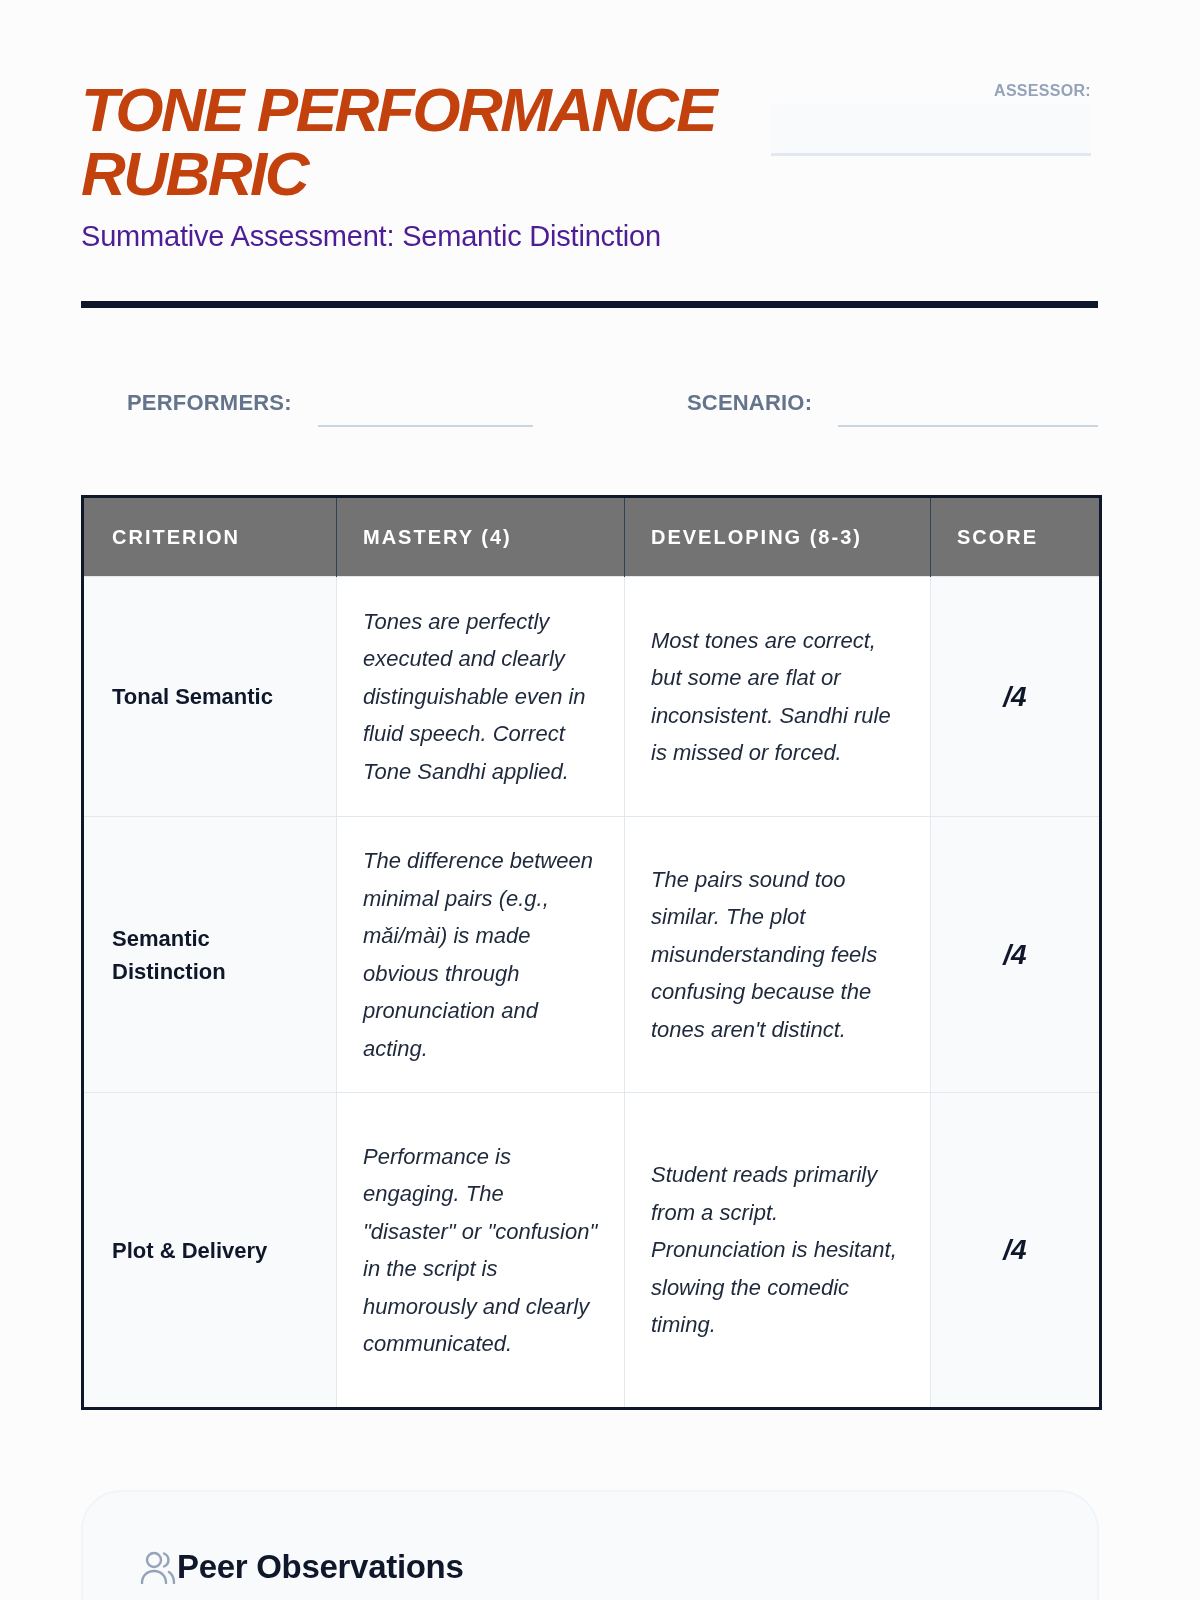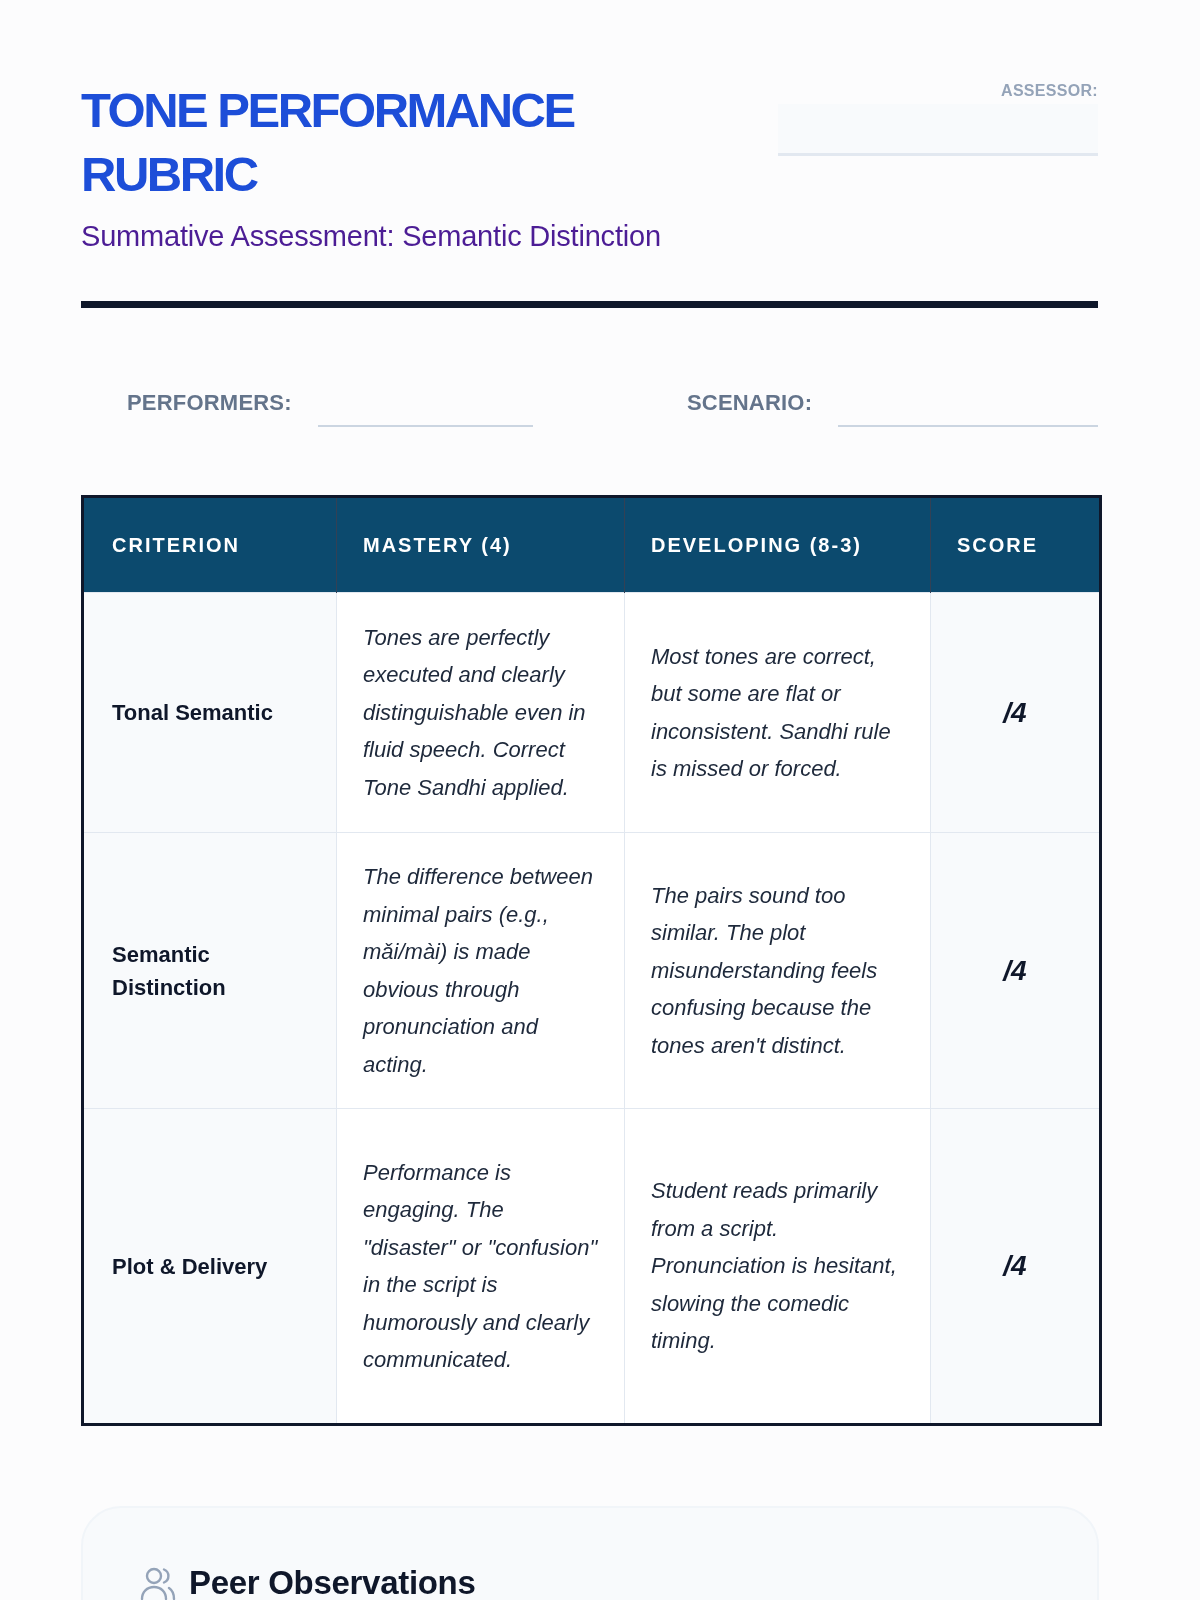--- a/index.html
+++ b/index.html
@@ -17,37 +17,38 @@
       padding: 0 102px 0 81px;
     }
     
     .header {
       position: relative;
       padding-top: 78px;
       height: 308px;
       border-bottom: 7px solid #0f172a;
     }
     .title {
-      font-size: 49px;
+      font-size: 62px;
       line-height: 64px;
       font-weight: 700;
+      font-style: italic;
       letter-spacing: -2.5px;
-      color: #1d4ed8;
+      color: #c2410c;
       width: 660px;
       text-transform: uppercase;
     }
     .subtitle {
       margin-top: 14px;
       font-size: 29px;
       color: #4c1d95;
       letter-spacing: -0.2px;
     }
     .assessor {
       position: absolute;
-      right: 0;
+      right: 7px;
       top: 82px;
       width: 320px;
       text-align: right;
     }
     .assessor-label {
       font-size: 16px;
       font-weight: 700;
       color: #94a3b8;
       letter-spacing: 0.3px;
     }
@@ -90,27 +91,27 @@
     .meta-group:first-child .meta-line { margin-right: 54px; }
     
     .rubric {
       margin-top: 67px;
       width: 1018px;
       border: 3px solid #0f172a;
       border-collapse: collapse;
       table-layout: fixed;
     }
     .rubric th {
-      background: #0c4a6e;
+      background: #737373;
       color: #ffffff;
       text-align: left;
       font-size: 20px;
       font-weight: 700;
       letter-spacing: 2px;
-      height: 96px;
+      height: 80px;
       padding: 0 26px;
       border-right: 1px solid #334155;
     }
     .rubric th:first-child { padding-left: 28px; }
     .rubric th:last-child { border-right: none; margin-left: 27px; }
     .rubric td {
       border: 1px solid #e2e8f0;
       vertical-align: middle;
       padding: 0 26px;
     }
@@ -146,21 +147,21 @@
       width: 1018px;
       height: 200px;
       background: #f8fafc;
       border: 2px solid #f1f5f9;
       border-radius: 40px;
       padding: 56px 56px 0 56px;
     }
     .peer-head {
       display: flex;
       align-items: center;
-      gap: 12px;
+      gap: 0;
     }
     .peer-icon { width: 38px; height: 34px; display: inline-block; }
     .peer-title {
       font-size: 33px;
       font-weight: 700;
       color: #0f172a;
       letter-spacing: -0.3px;
     }
   </style>
 </head>

